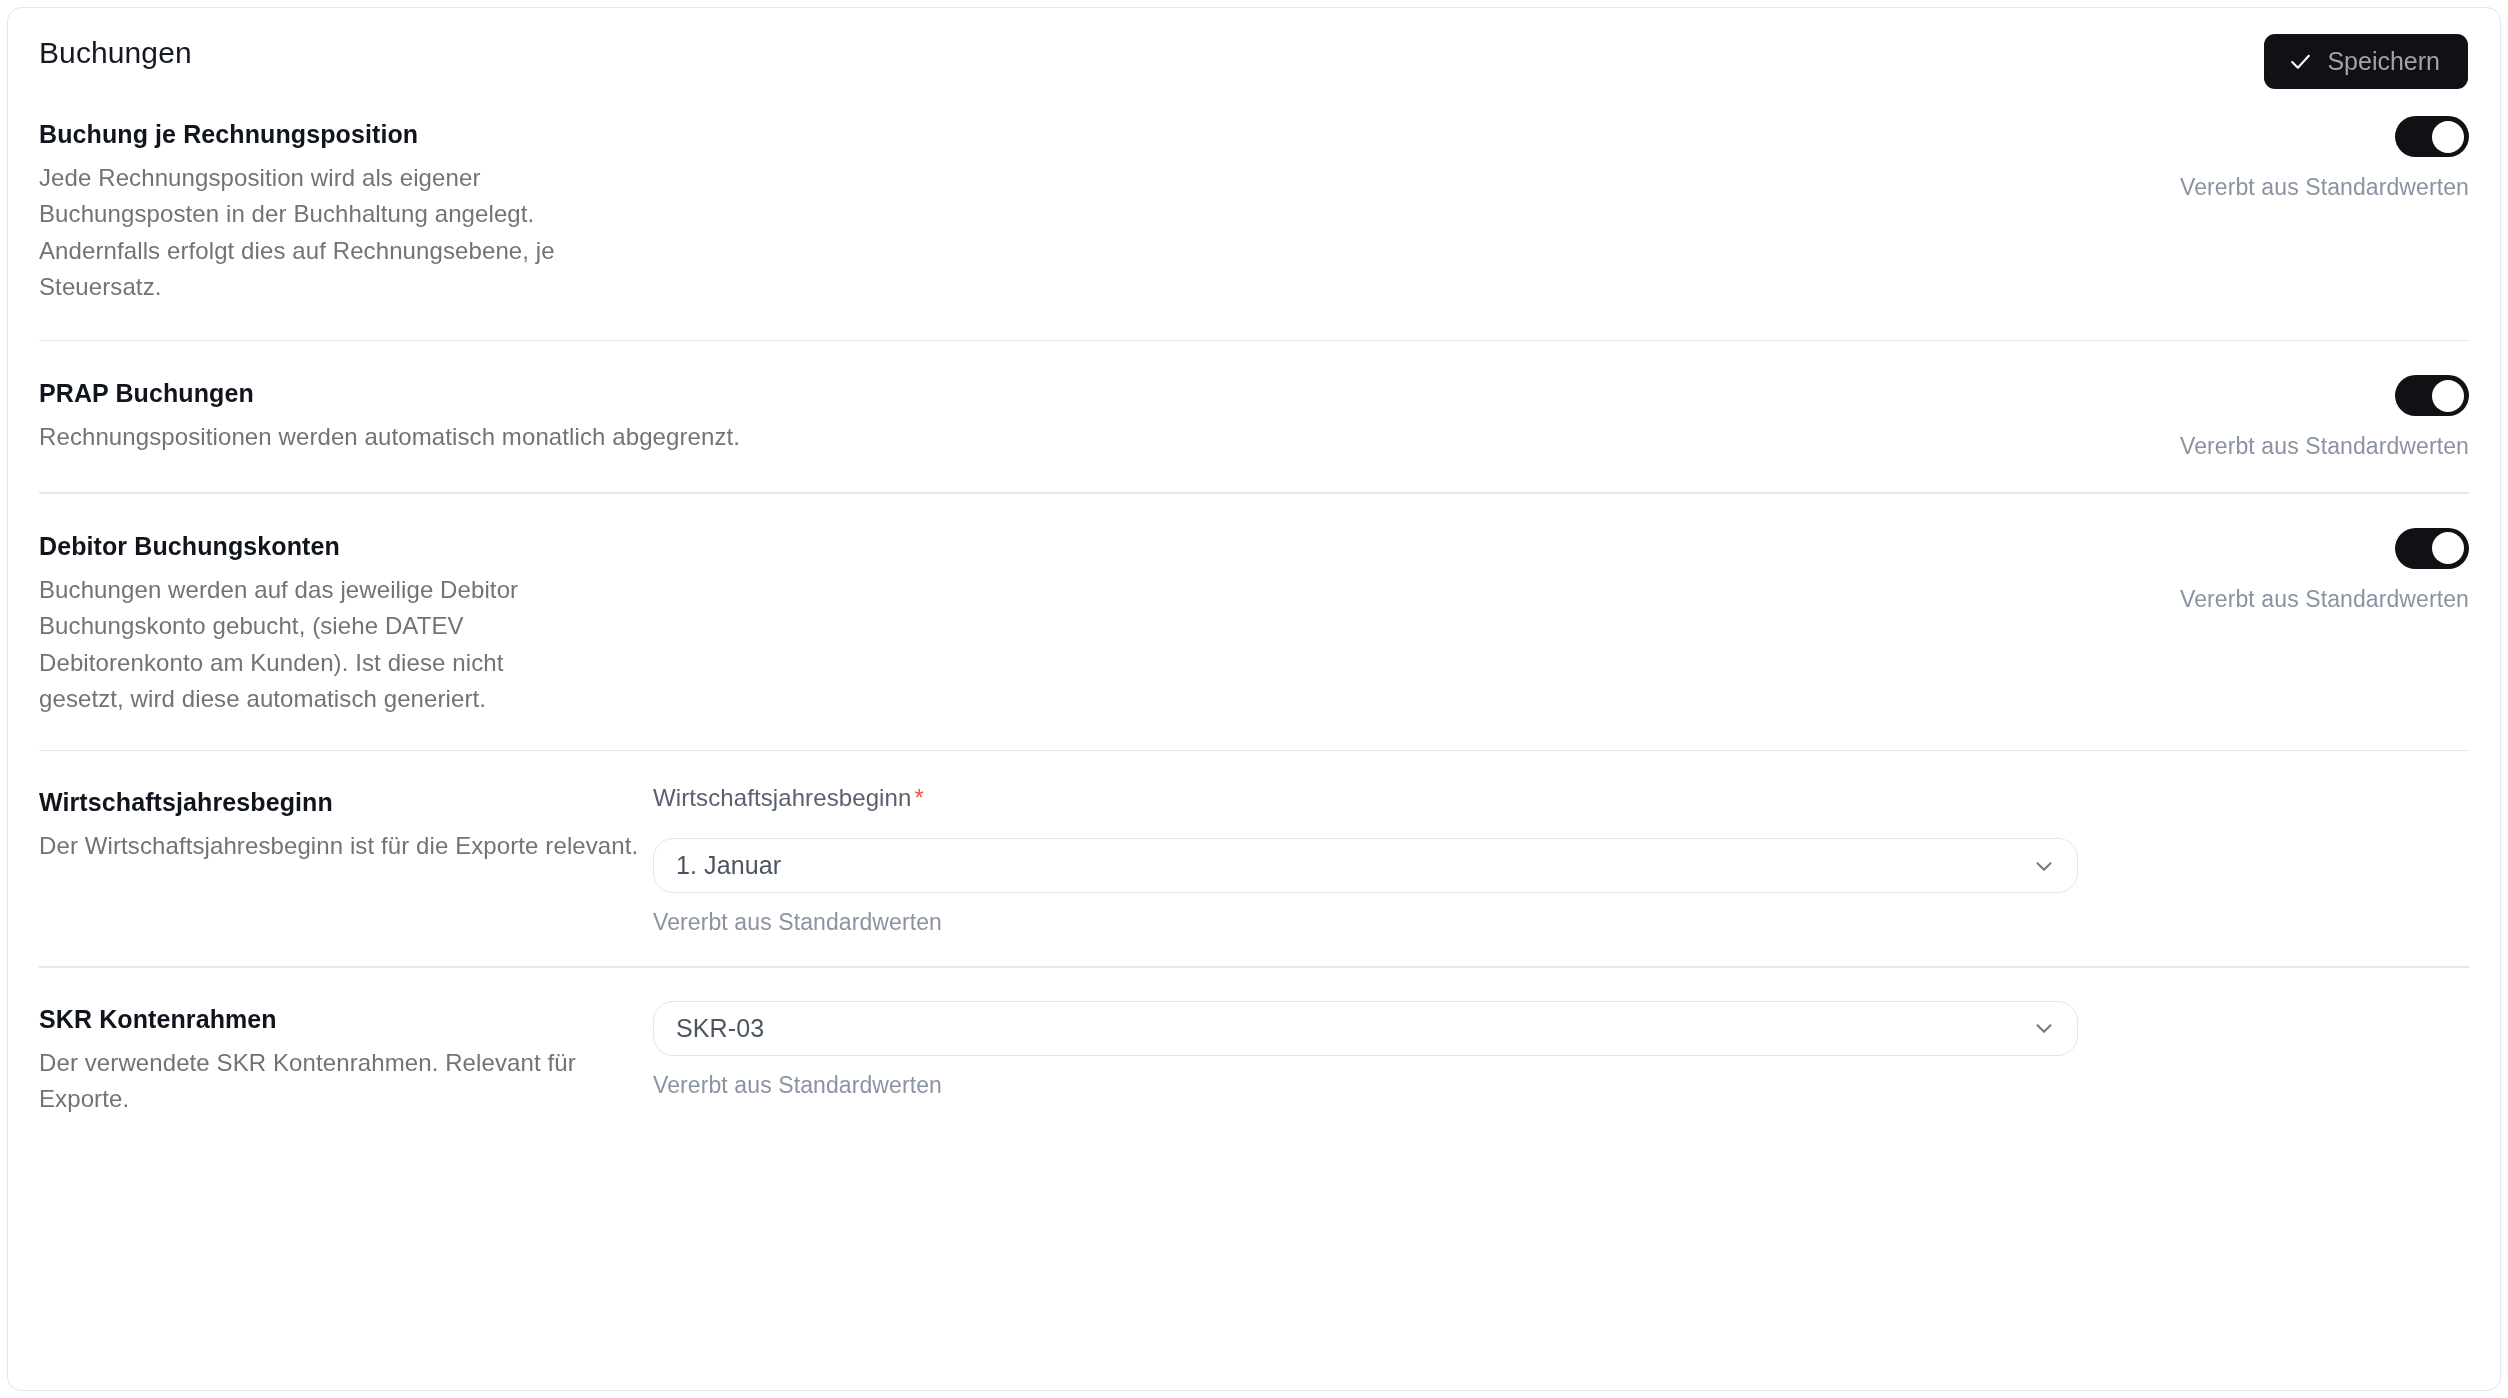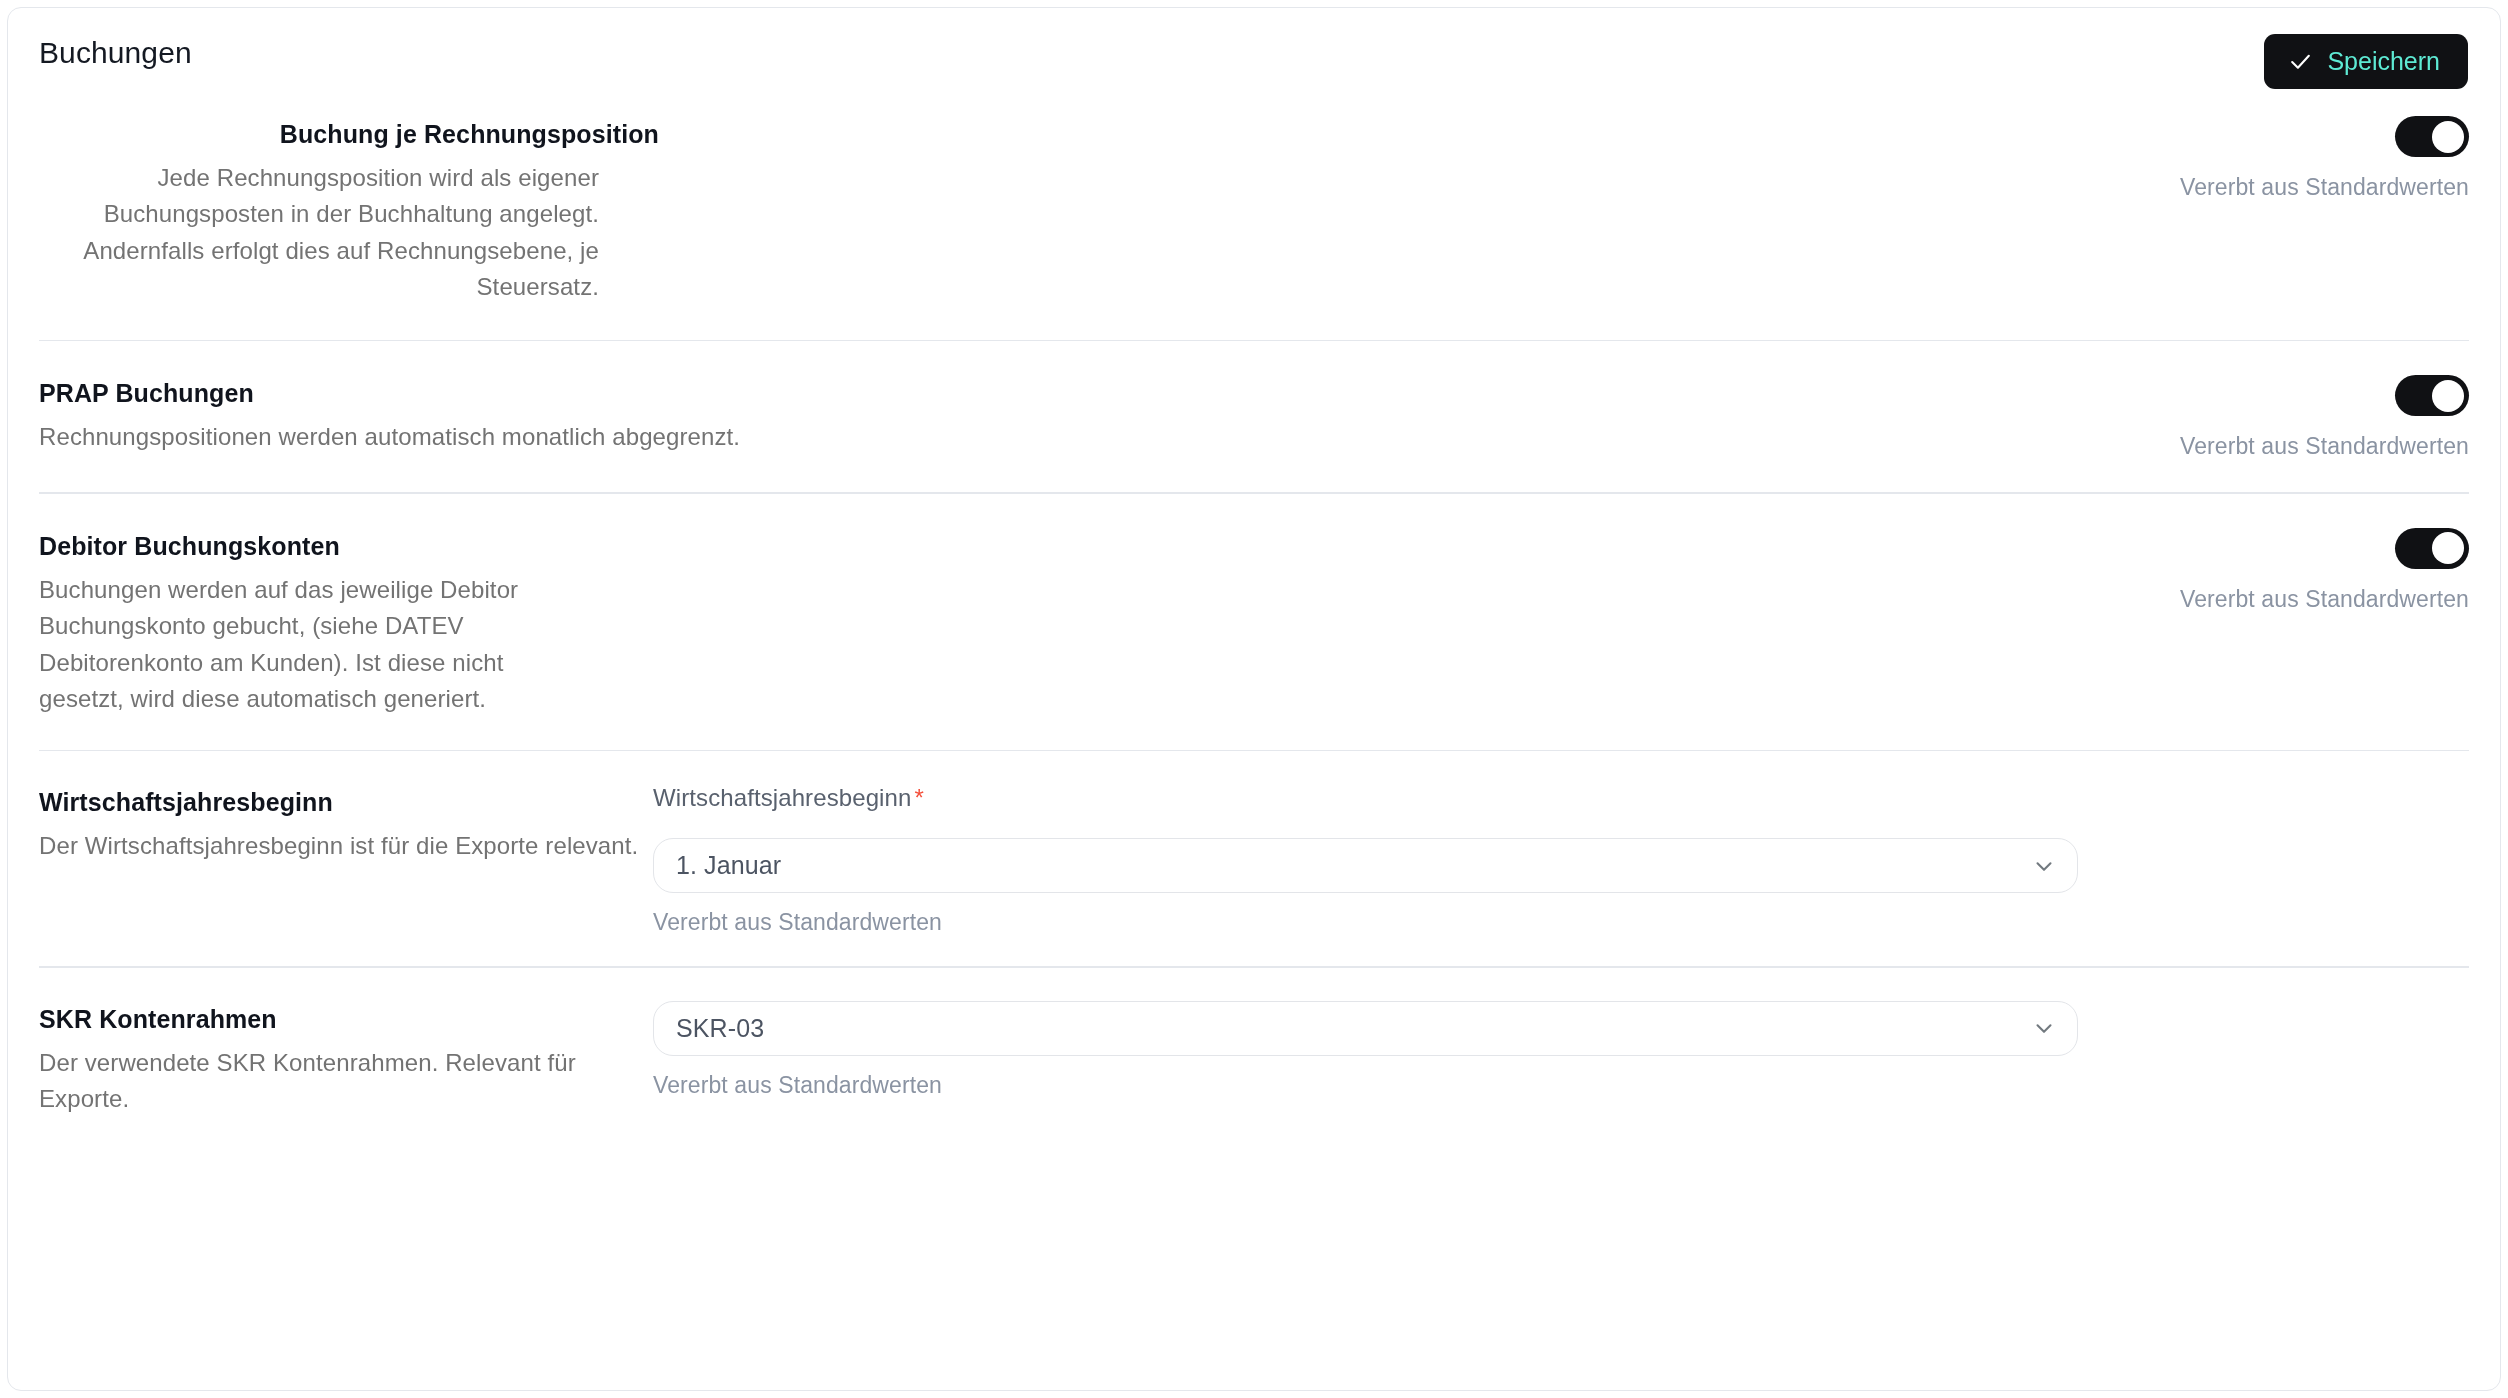--- a/index.html
+++ b/index.html
@@ -48,21 +48,21 @@
     right: 32px;
     top: 26px;
     height: 55px;
     padding: 0 28px 0 24px;
     display: flex;
     align-items: center;
     gap: 14px;
     background: #101114;
     border: none;
     border-radius: 11px;
-    color: #5eead4;
+    color: #a3a3a3;
     font-family: "Liberation Sans", sans-serif;
     font-size: 25px;
     font-weight: 400;
     cursor: pointer;
   }
   .save-button .check-icon {
     display: flex;
     align-items: center;
     justify-content: center;
     width: 25px;
@@ -213,21 +213,21 @@
         <svg width="25" height="25" viewBox="0 0 24 24" fill="none" xmlns="http://www.w3.org/2000/svg">
           <path d="M4 12.5L9.5 18L20 6.5" stroke="#ffffff" stroke-width="2" stroke-linecap="round" stroke-linejoin="round"></path>
         </svg>
       </span>
       <span class="save-label">Speichern</span>
     </button>
   </div>
 
   <div class="settings-list">
 
-    <div class="setting-row" style="padding-top:8px;padding-bottom:34px;text-align:right;">
+    <div class="setting-row" style="padding-top:8px;padding-bottom:34px;">
       <div class="row-left">
         <div class="setting-title">Buchung je Rechnungsposition</div>
         <div class="setting-desc">Jede Rechnungsposition wird als eigener Buchungsposten in der Buchhaltung angelegt. Andernfalls erfolgt dies auf Rechnungsebene, je Steuersatz.</div>
       </div>
       <div class="row-mid"></div>
       <div class="row-right-toggle">
         <div class="toggle">
           <div class="knob"></div>
         </div>
         <div class="inherit-note">Vererbt aus Standardwerten</div>

